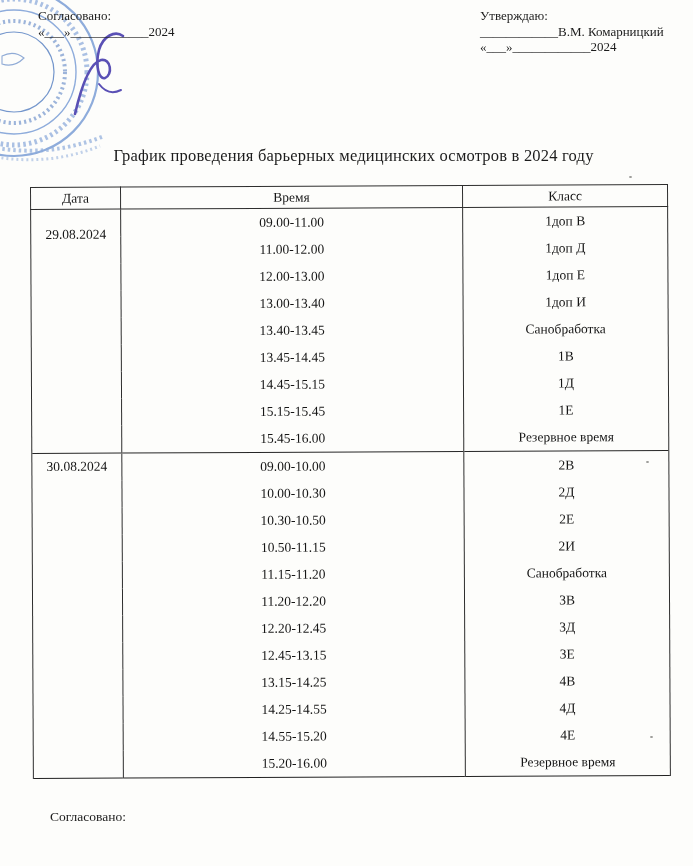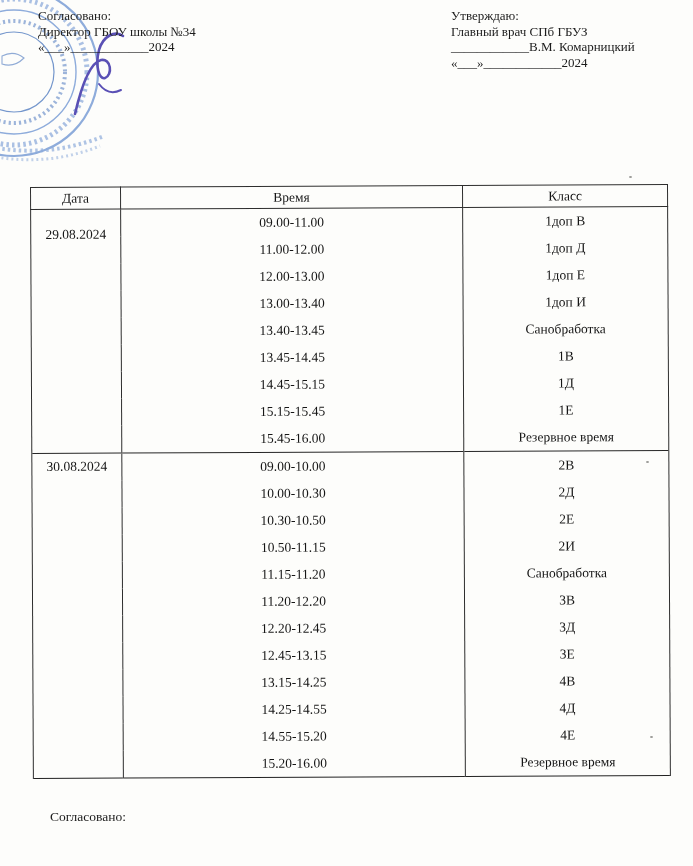--- a/index.html
+++ b/index.html
@@ -12,21 +12,21 @@
   }
   .page { position: relative; width: 693px; height: 866px; }
 
   
   .stamp-svg { position: absolute; left: 0; top: -6px; z-index: 1; opacity: .85; }
   .sig-svg { position: absolute; left: 55px; top: 22px; z-index: 2; }
 
   
   .approval { position: absolute; top: 8px; font-size: 13px; line-height: 15.6px; z-index: 3; white-space: nowrap; }
   .approval.left { left: 38px; }
-  .approval.right { left: 451px; }
+  .approval.right { left: 480px; }
 
   
   .title { position: absolute; top: 146px; left: 0; width: 100%;
            text-align: center; padding-left: 14px; box-sizing: border-box;
            font-size: 16.5px; letter-spacing: .2px; z-index: 3; }
 
   
   .table-wrap { position: absolute; left: 30px; top: 187px; width: 637px;
                 transform: rotate(-0.28deg); transform-origin: left top; z-index: 3; }
   table.schedule { border-collapse: collapse; width: 637px; table-layout: fixed;
@@ -74,31 +74,30 @@
 
   <svg class="sig-svg" width="90" height="105" viewBox="0 0 90 105" aria-hidden="true">
     <g fill="none" stroke="#5a50b5" stroke-width="2.6" stroke-linecap="round">
       <path d="M 68 14 C 60 8 48 14 44 28 C 40 44 44 58 50 56 C 58 53 56 36 46 38 C 34 41 26 66 20 92"></path>
       <path d="M 44 62 C 50 70 58 72 66 68" stroke-width="2"></path>
     </g>
   </svg>
 
   <div class="approval left">
     <div>Согласовано:</div>
-    <div>Директор ГБОУ школы №34</div>
     <div>«___»____________2024</div>
   </div>
 
   <div class="approval right">
     <div>Утверждаю:</div>
-    <div>Главный врач СПб ГБУЗ</div>
     <div>____________В.М. Комарницкий</div>
     <div>«___»____________2024</div>
   </div>
 
+  <div class="title">График проведения барьерных медицинских осмотров в 2024 году</div>
 
   <div class="table-wrap">
     <table class="schedule">
       <colgroup>
         <col class="c-date">
           <col class="c-time">
           <col class="c-class">
       </colgroup>
       <thead>
         <tr>

